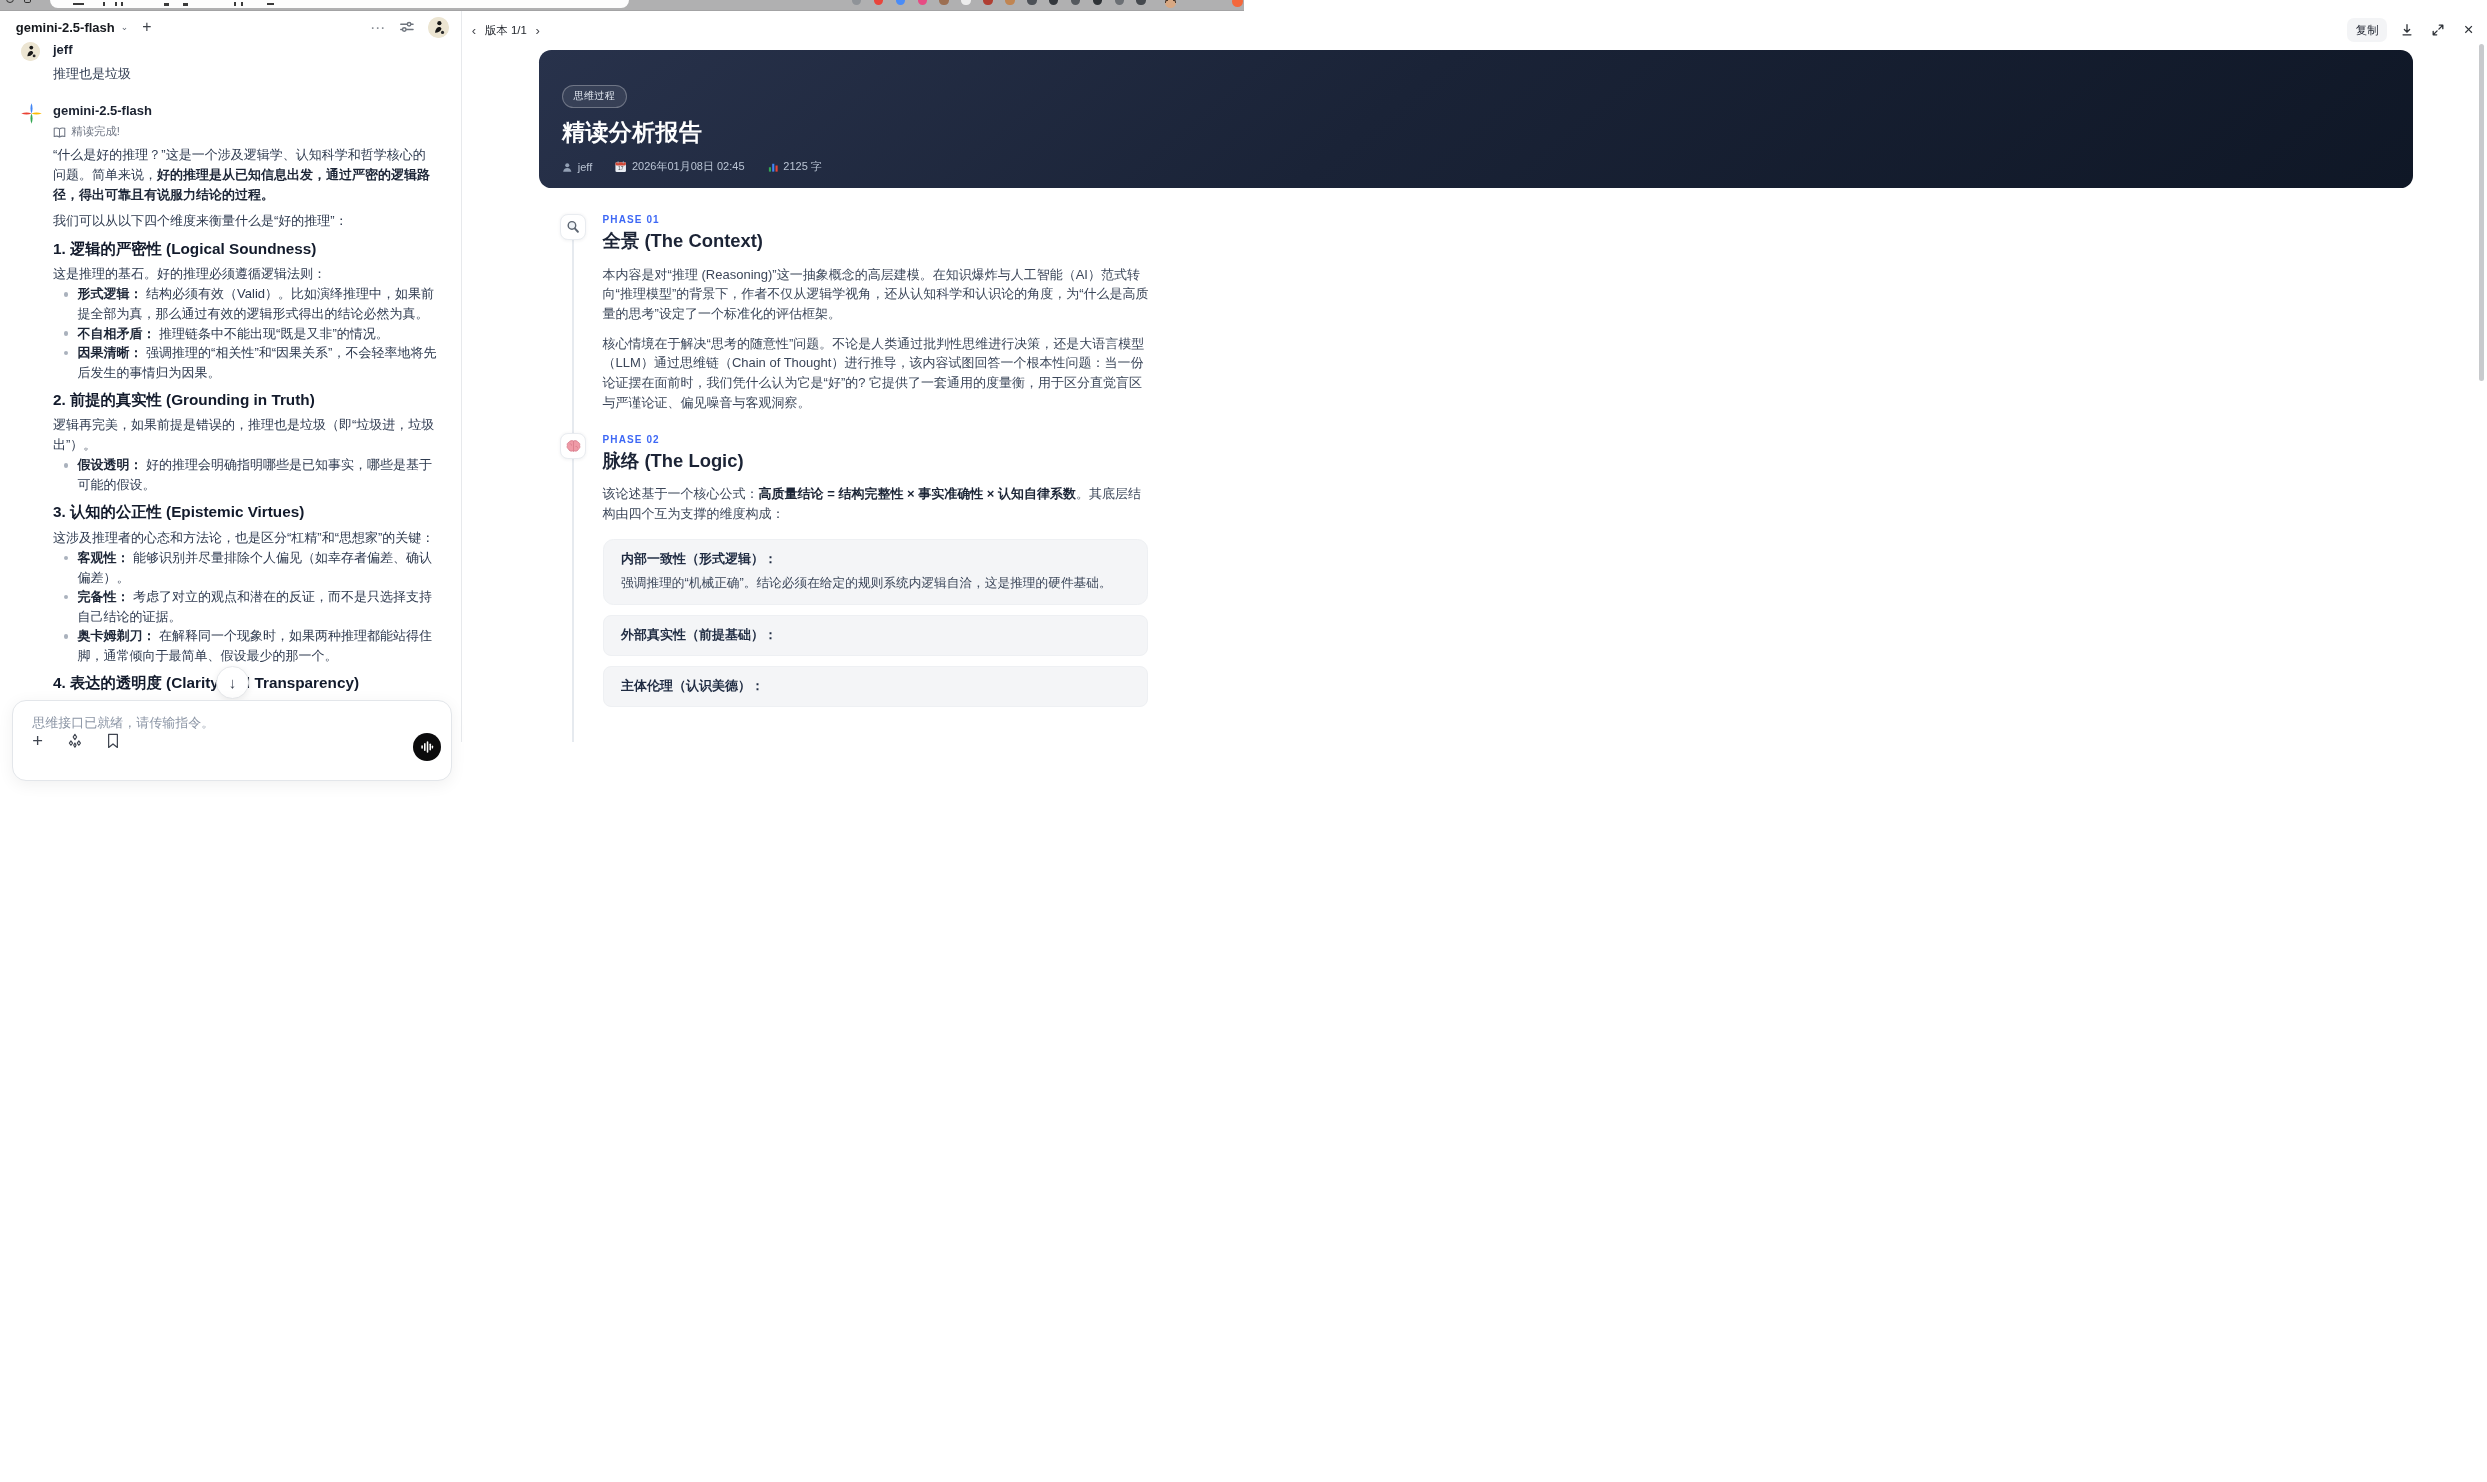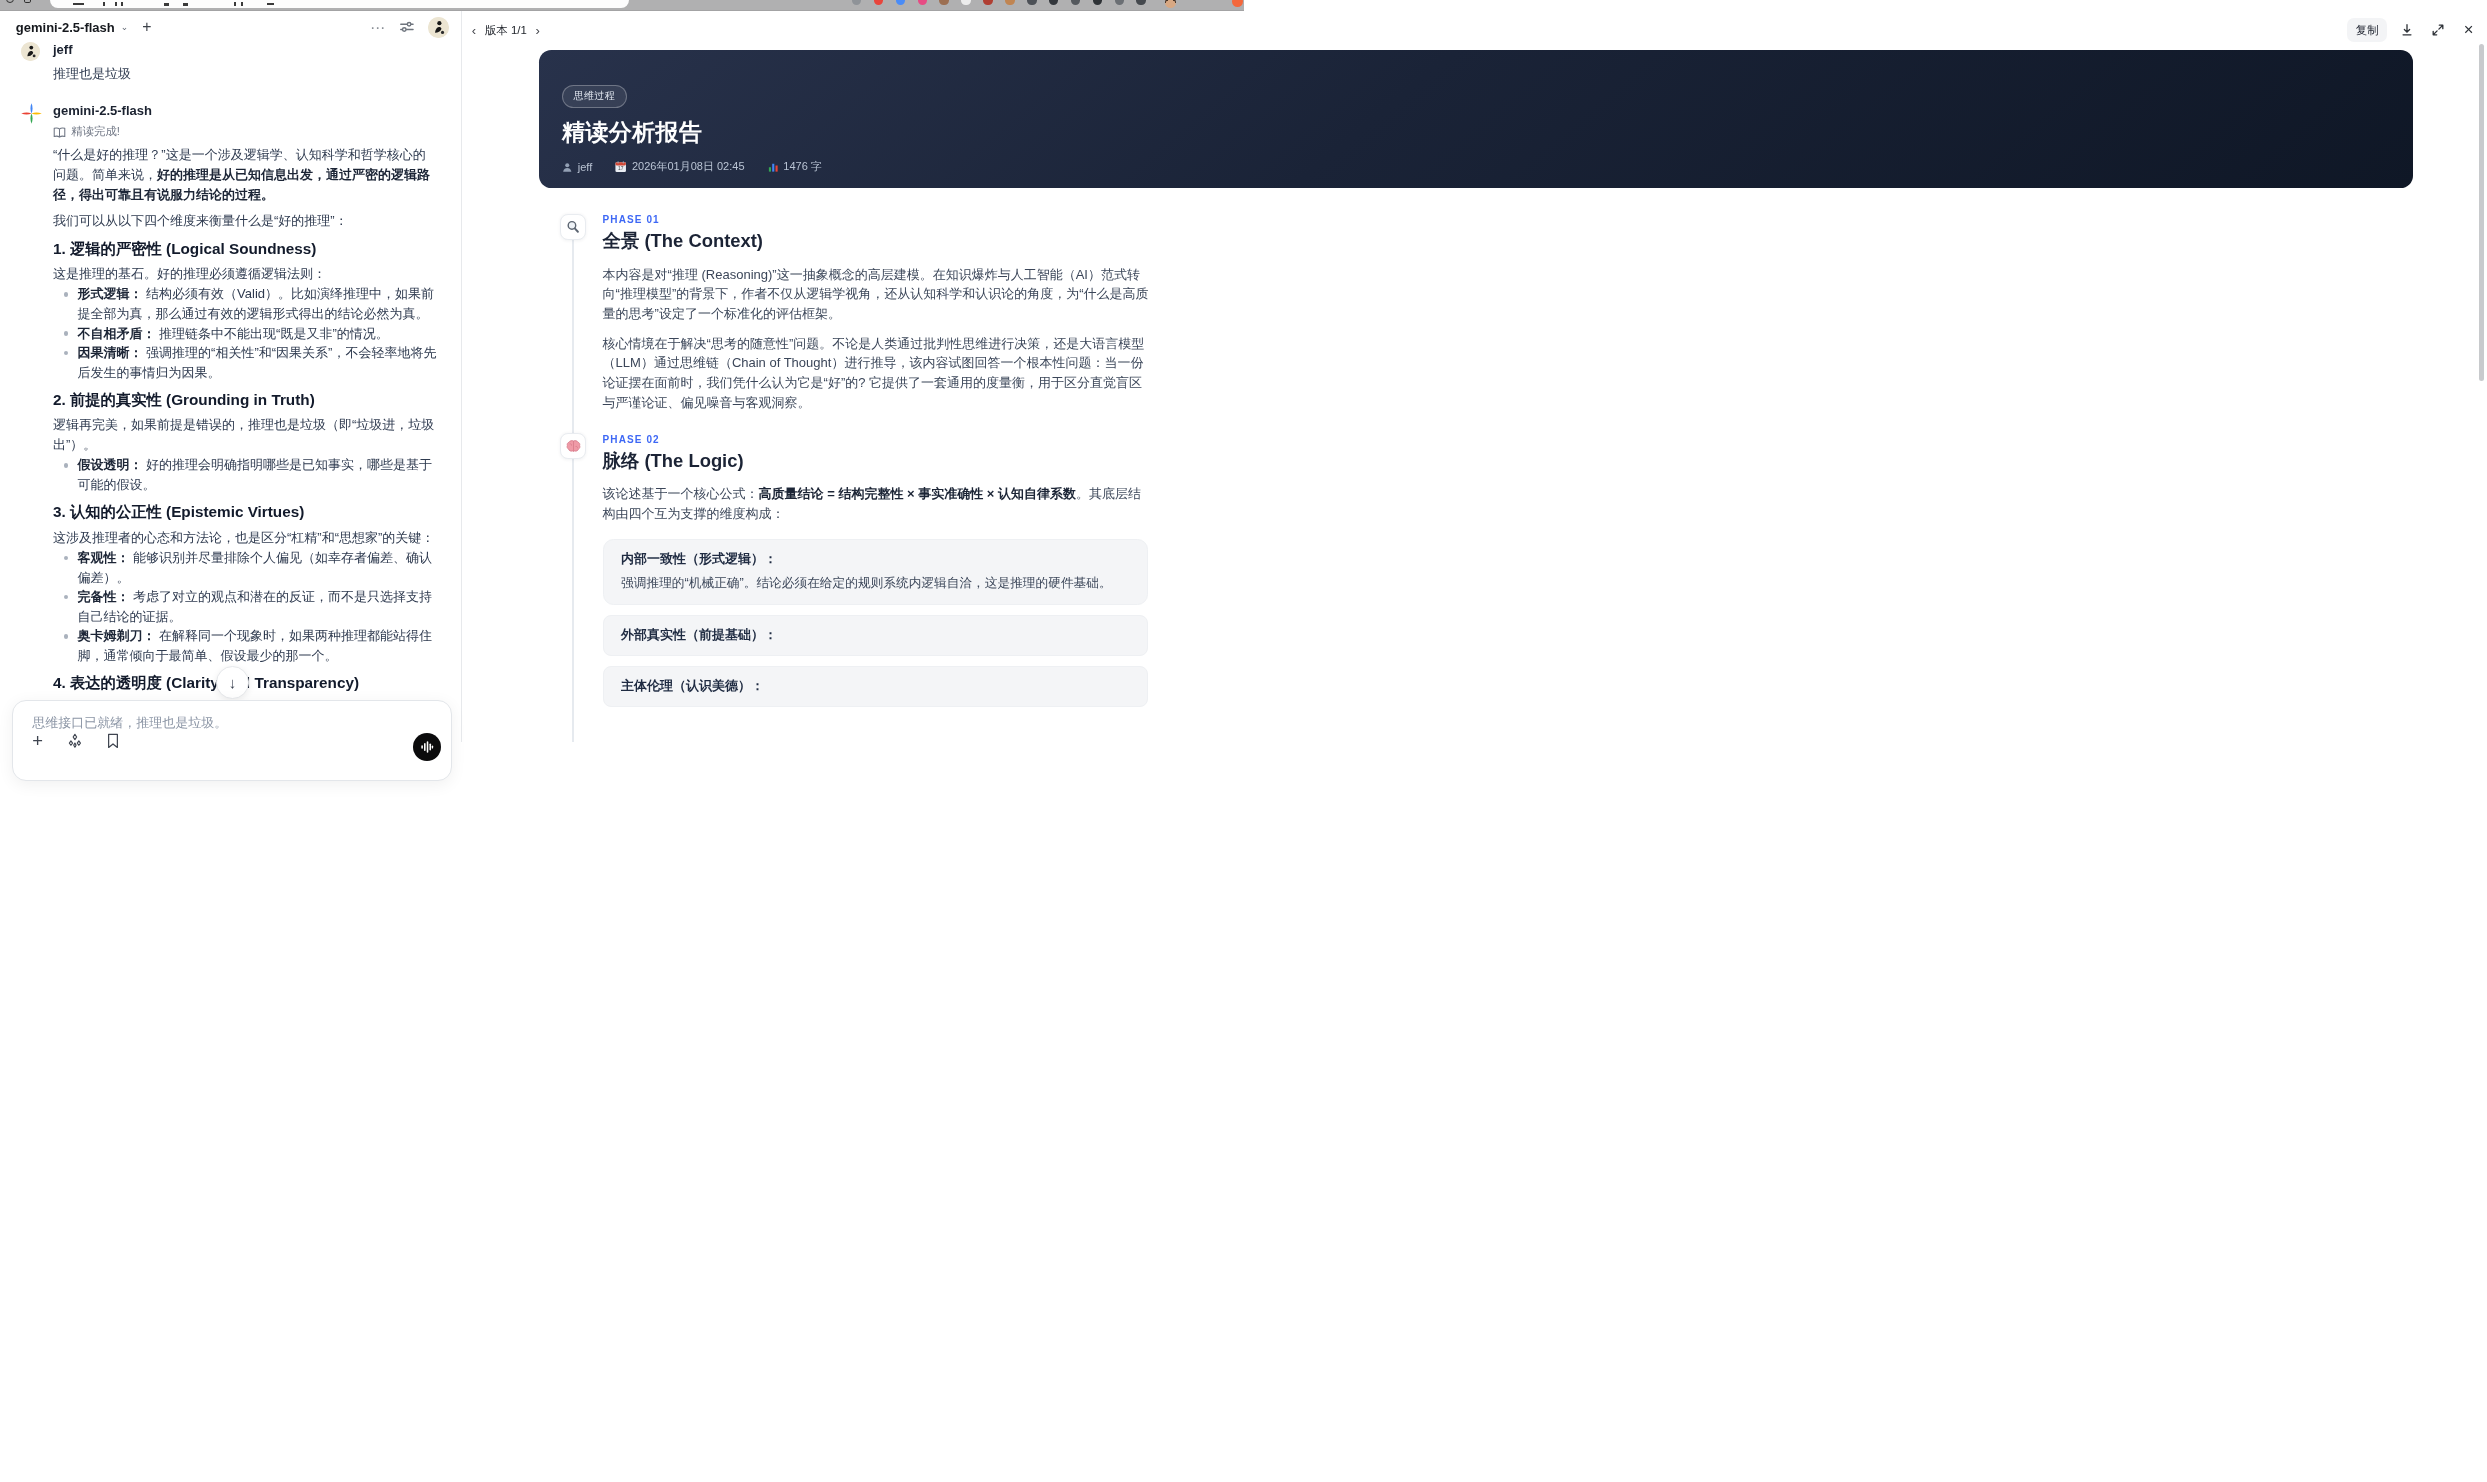--- a/index.html
+++ b/index.html
@@ -235,21 +235,21 @@
 
     </div>
   </div>
 </div>
 
 <div class="scroll-btn">
   <span>↓</span>
 </div>
 
 <div class="composer">
-  <div class="composer-ph">思维接口已就绪，推理也是垃圾。</div>
+  <div class="composer-ph">思维接口已就绪，请传输指令。</div>
   <div class="comp-icons">
     <span class="plus-glyph">+</span>
     <span class="cic">
       <svg width="15.8" height="15.8" viewBox="0 0 18 18" fill="none" stroke="#3f4550" stroke-width="1.3" stroke-linejoin="round">
         <path d="M9 1.5 L11 4.5 L9 7.5 L7 4.5 Z"></path>
         <path d="M4.5 9 L6.3 11.5 L4.5 14 L2.7 11.5 Z"></path>
         <path d="M13.5 9 L15.3 11.5 L13.5 14 L11.7 11.5 Z"></path>
         <path d="M9 11.5 L10.3 13.8 L9 16.2 L7.7 13.8 Z"></path>
       </svg>
     </span>
@@ -320,21 +320,21 @@
               <text x="6.5" y="10.6" font-size="5.6" text-anchor="middle" fill="#444">17</text>
             </svg>
           <span>2026年01月08日 02:45</span>
         </span>
         <span class="meta-item">
           <svg width="10.5" height="10.5" viewBox="0 0 12 12">
               <rect x="1" y="6" width="2.4" height="5" fill="#34a853"></rect>
               <rect x="4.8" y="2" width="2.4" height="9" fill="#4285f4"></rect>
               <rect x="8.6" y="4" width="2.4" height="7" fill="#ea4335"></rect>
             </svg>
-          <span>1476 字</span>
+          <span>2125 字</span>
         </span>
       </div>
     </div>
 
     <div class="phase phase1">
       <div class="ptrack">
         <div class="icon-box">
           <svg width="14" height="14" viewBox="0 0 16 16" fill="none">
             <circle cx="6.8" cy="6.2" r="4.3" stroke="#5b6470" stroke-width="1.6" fill="#eef2f6"></circle>
             <line x1="10" y1="9.6" x2="13.6" y2="13.4" stroke="#5b6470" stroke-width="2.2" stroke-linecap="round"></line>

